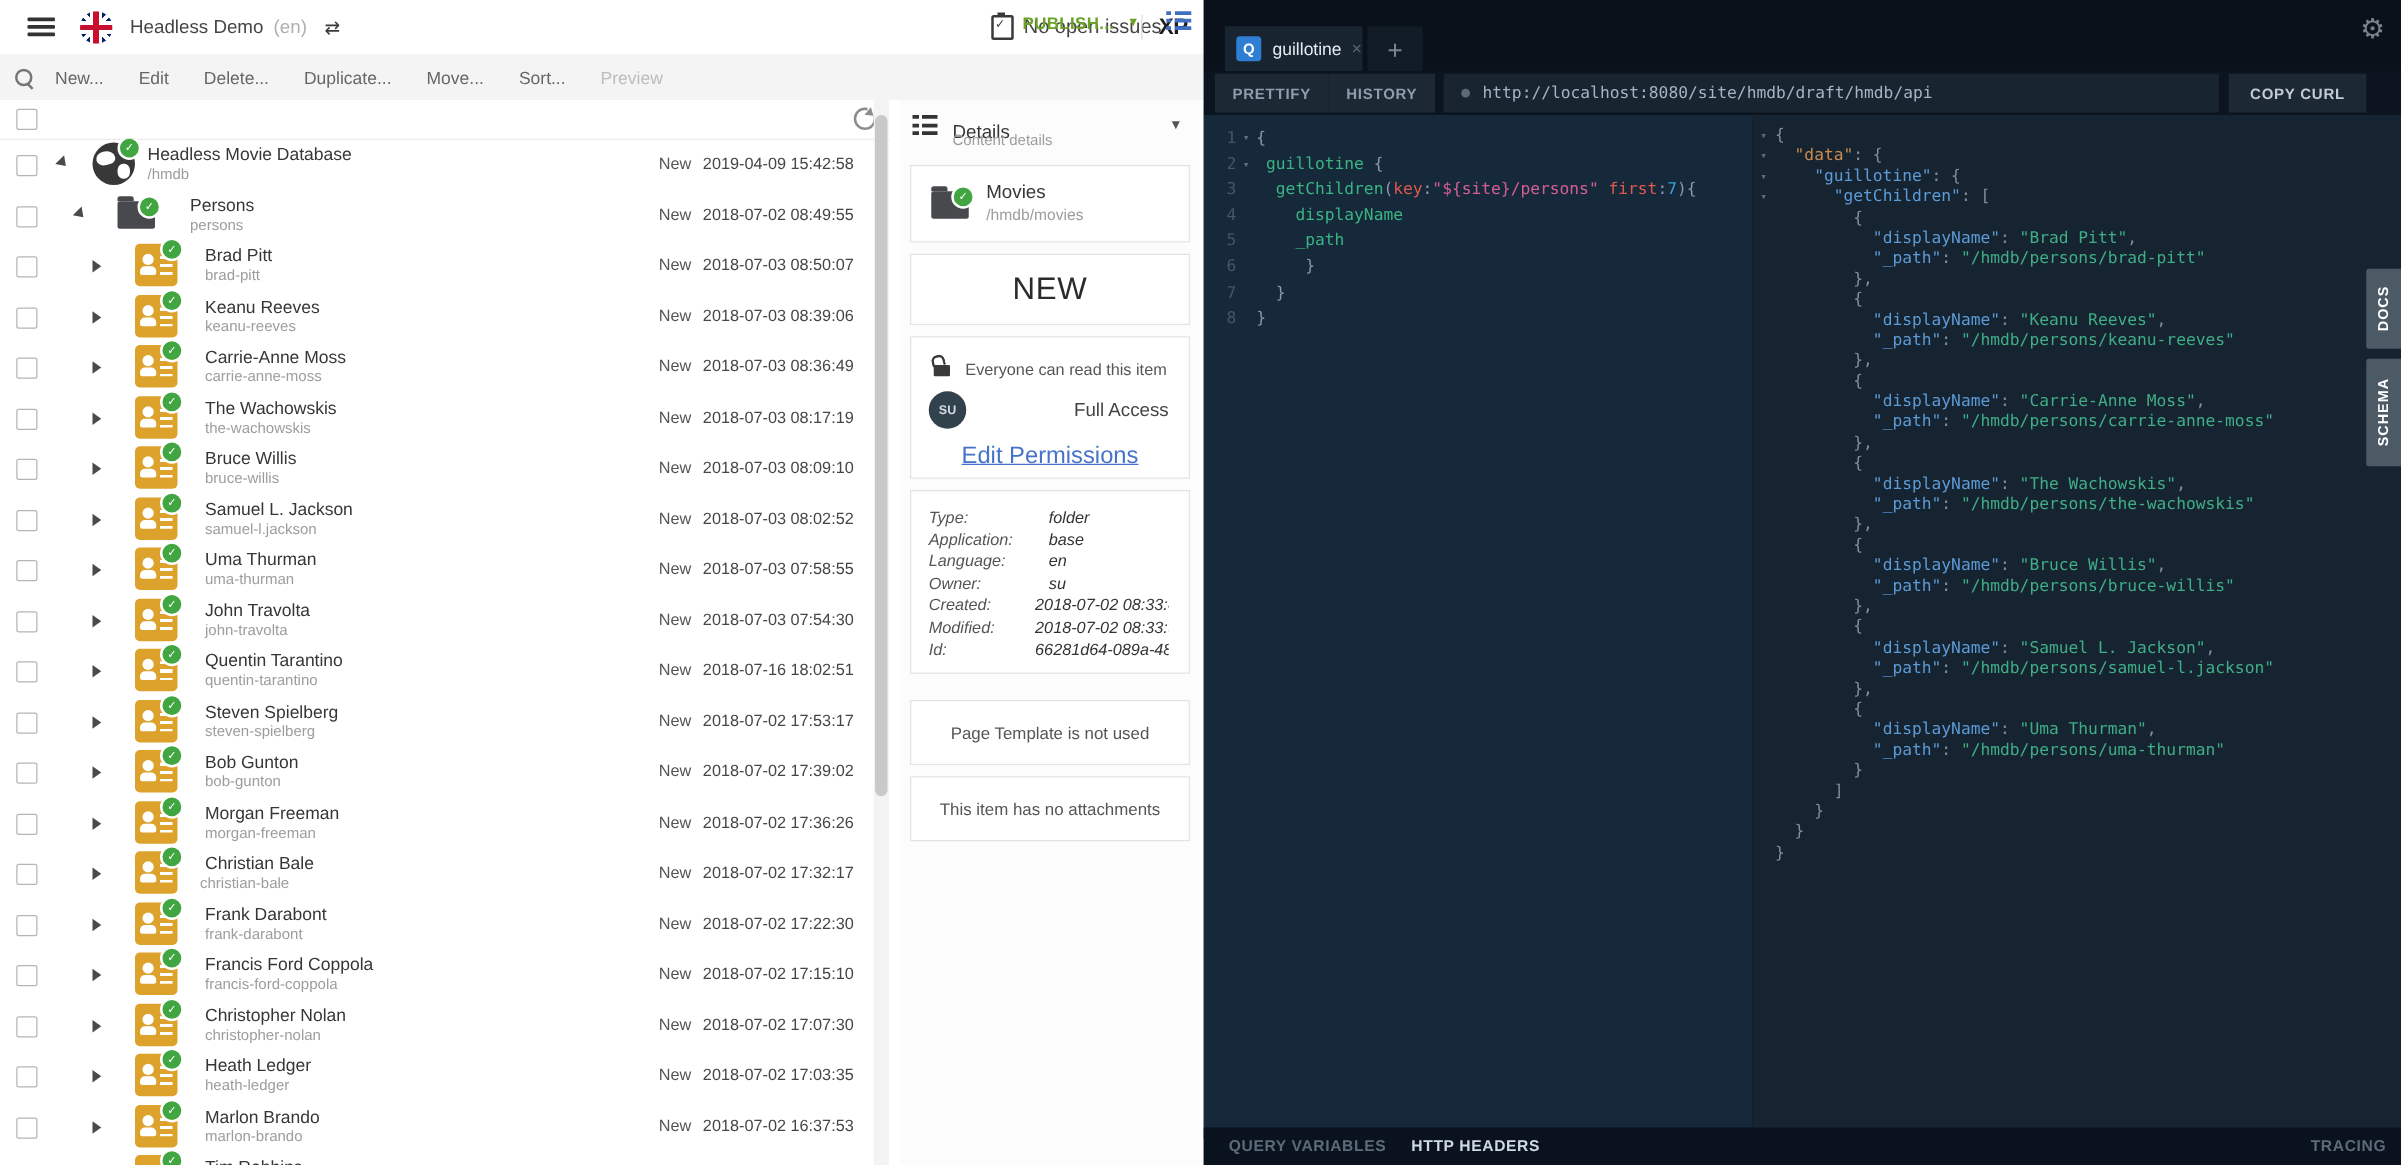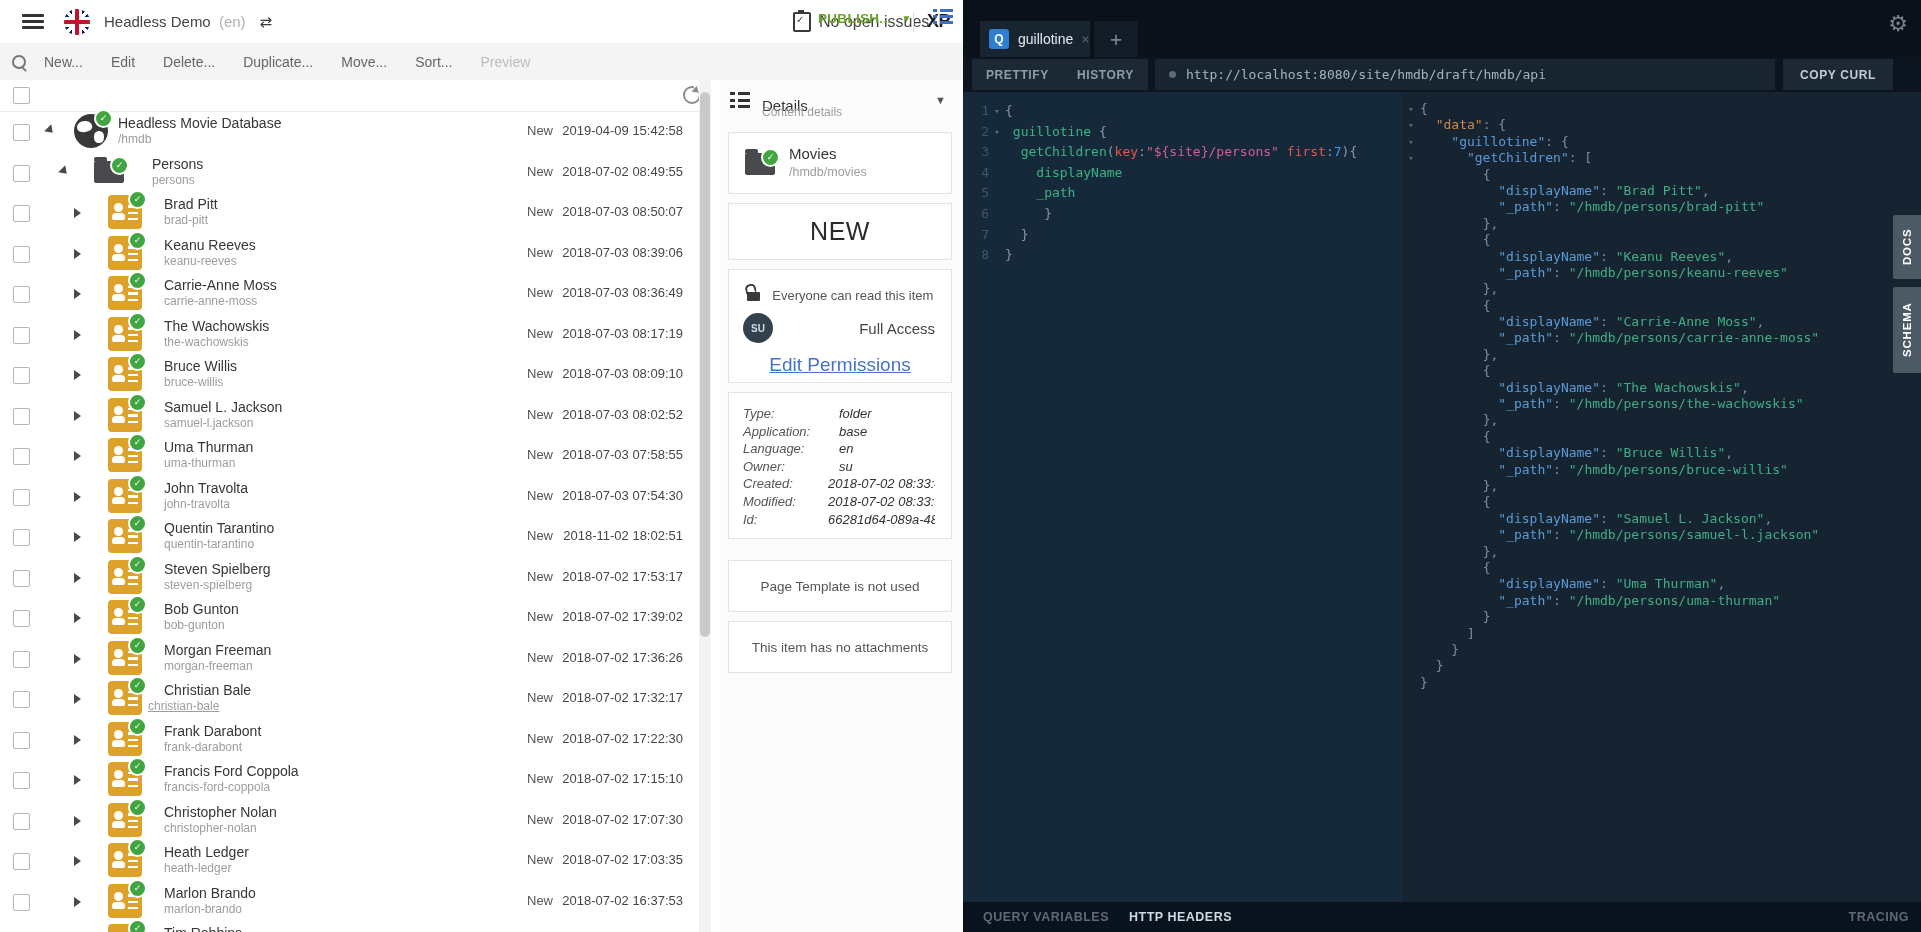--- a/index.html
+++ b/index.html
@@ -308,21 +308,21 @@
         <div class="tree-row">
           <span class="checkbox"></span>
           <span class="expander" style="left: 74px;"></span>
           <span class="icon-person" style="left: 108px;">
             <span class="p-lines"></span>
             <span class="badge">✓</span>
           </span>
           <span class="row-name" style="left: 164px;">Quentin Tarantino</span>
           <span class="row-path" style="left: 164px;">quentin-tarantino</span>
           <span class="row-status">New</span>
-          <span class="row-modified">2018-11-02 18:02:51</span>
+          <span class="row-modified">2018-07-16 18:02:51</span>
         </div>
         <div class="tree-row">
           <span class="checkbox"></span>
           <span class="expander" style="left: 74px;"></span>
           <span class="icon-person" style="left: 108px;">
             <span class="p-lines"></span>
             <span class="badge">✓</span>
           </span>
           <span class="row-name" style="left: 164px;">Steven Spielberg</span>
           <span class="row-path" style="left: 164px;">steven-spielberg</span>
@@ -354,21 +354,21 @@
           <span class="row-modified">2018-07-02 17:36:26</span>
         </div>
         <div class="tree-row">
           <span class="checkbox"></span>
           <span class="expander" style="left: 74px;"></span>
           <span class="icon-person" style="left: 108px;">
             <span class="p-lines"></span>
             <span class="badge">✓</span>
           </span>
           <span class="row-name" style="left: 164px;">Christian Bale</span>
-          <span class="row-path" style="left: 148px; text-decoration: underline;">christian-bale</span>
+          <span class="row-path" style="left: 160px;">christian-bale</span>
           <span class="row-status">New</span>
           <span class="row-modified">2018-07-02 17:32:17</span>
         </div>
         <div class="tree-row">
           <span class="checkbox"></span>
           <span class="expander" style="left: 74px;"></span>
           <span class="icon-person" style="left: 108px;">
             <span class="p-lines"></span>
             <span class="badge">✓</span>
           </span>

